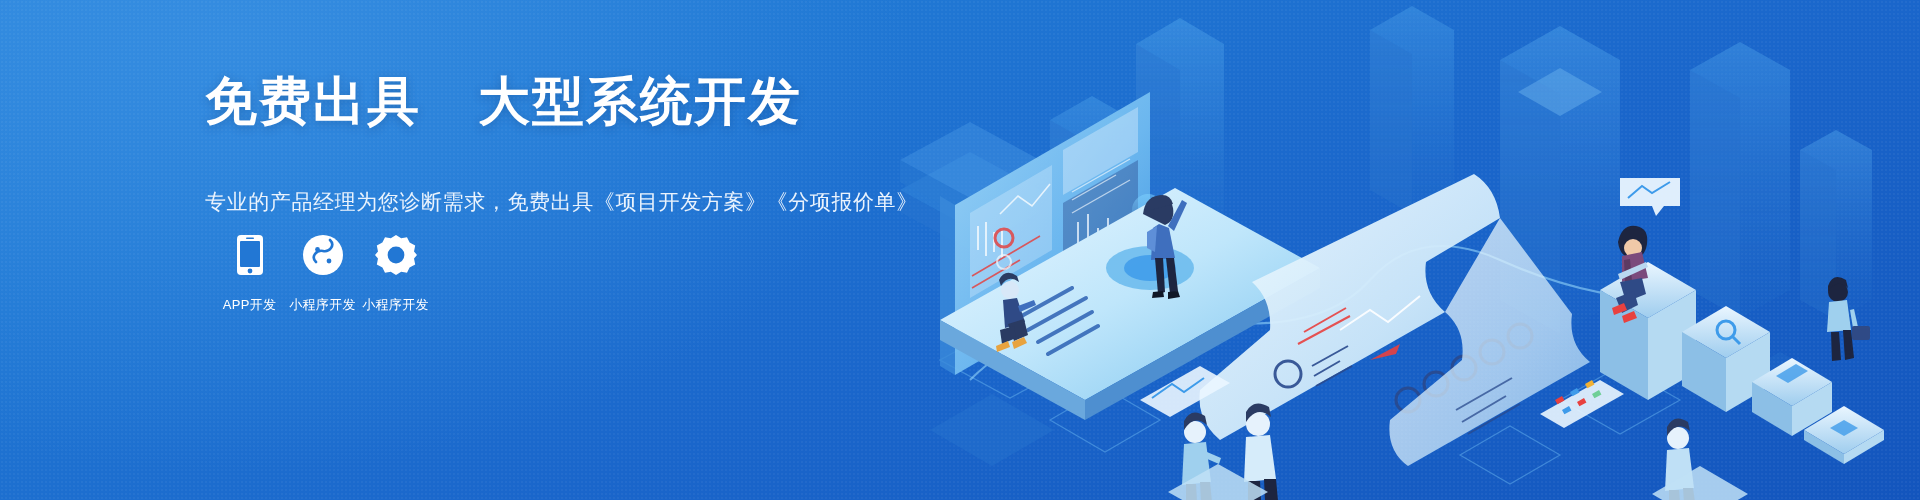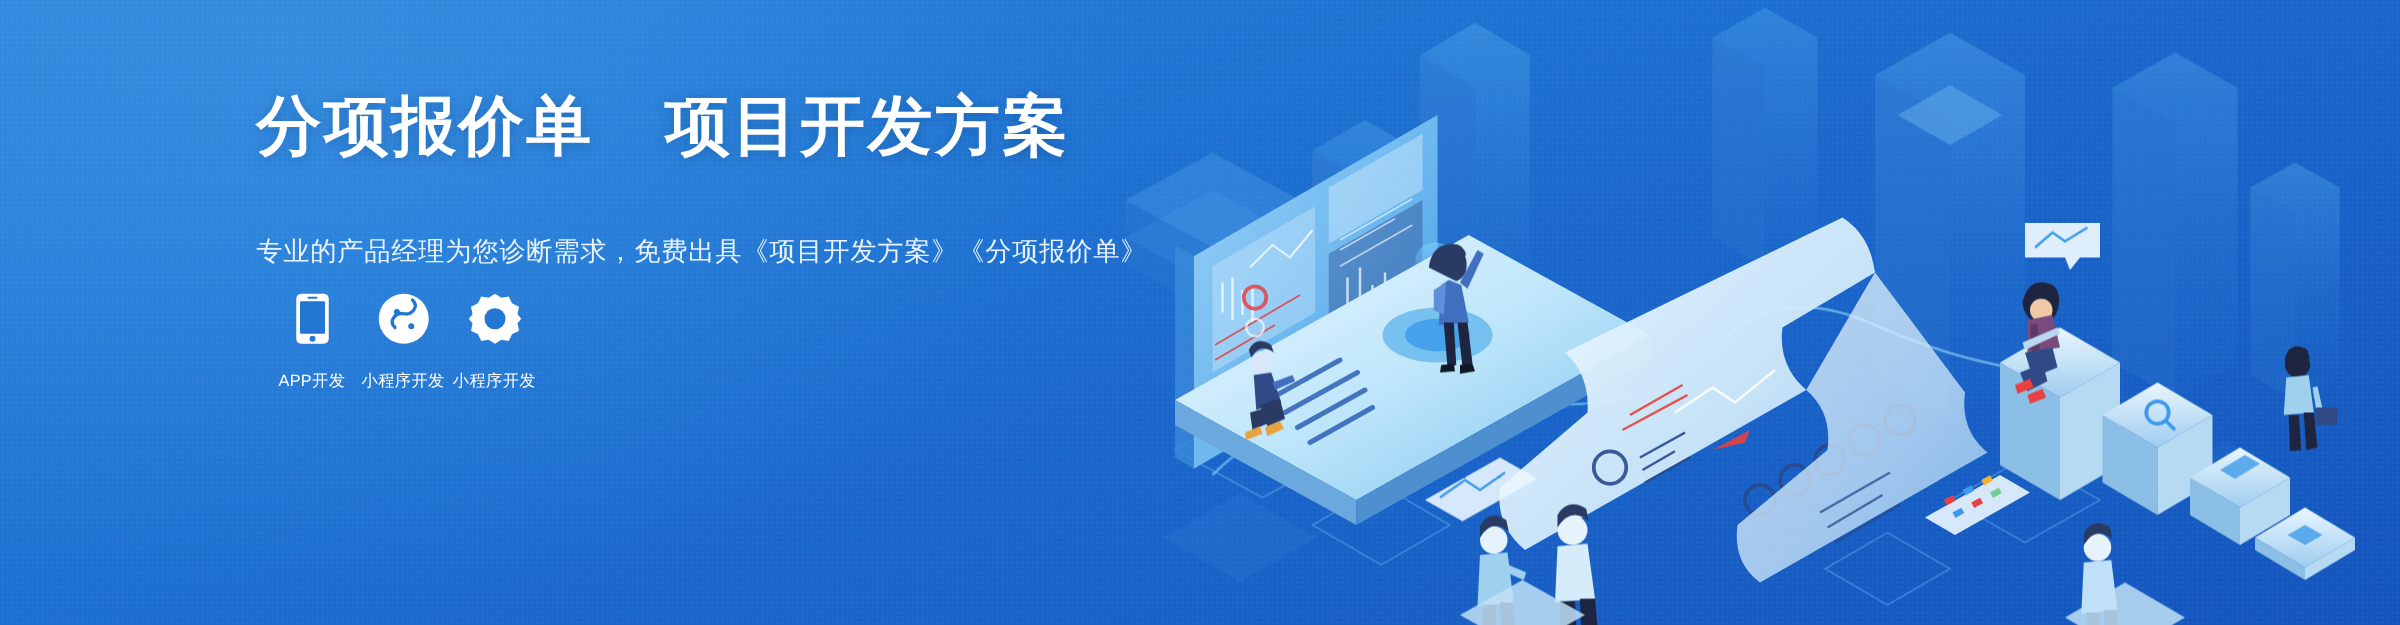--- a/index.html
+++ b/index.html
@@ -350,23 +350,23 @@
       <g>
         <path d="M240 400 L300 366 L330 383 L270 417 Z" fill="#eaf6ff" opacity=".9"></path>
         <path d="M252 398 L272 384 L284 392 L304 378" fill="none" stroke="#3e9bea" stroke-width="2"></path>
       </g>
     </svg>
   </div>
 
   <div class="content">
 
     <div class="headline">
-      <span>分项报价单</span>
+      <span>免费出具</span>
       <span class="gap"></span>
-      <span>项目开发方案</span>
+      <span>大型系统开发</span>
     </div>
 
     <div class="subtitle">
       <div class="sub-line">专业的产品经理为您诊断需求，免费出具《项目开发方案》《分项报价单》</div>
     </div>
 
     <div class="services">
 
       <div class="service">
         <span class="svc-ico">

